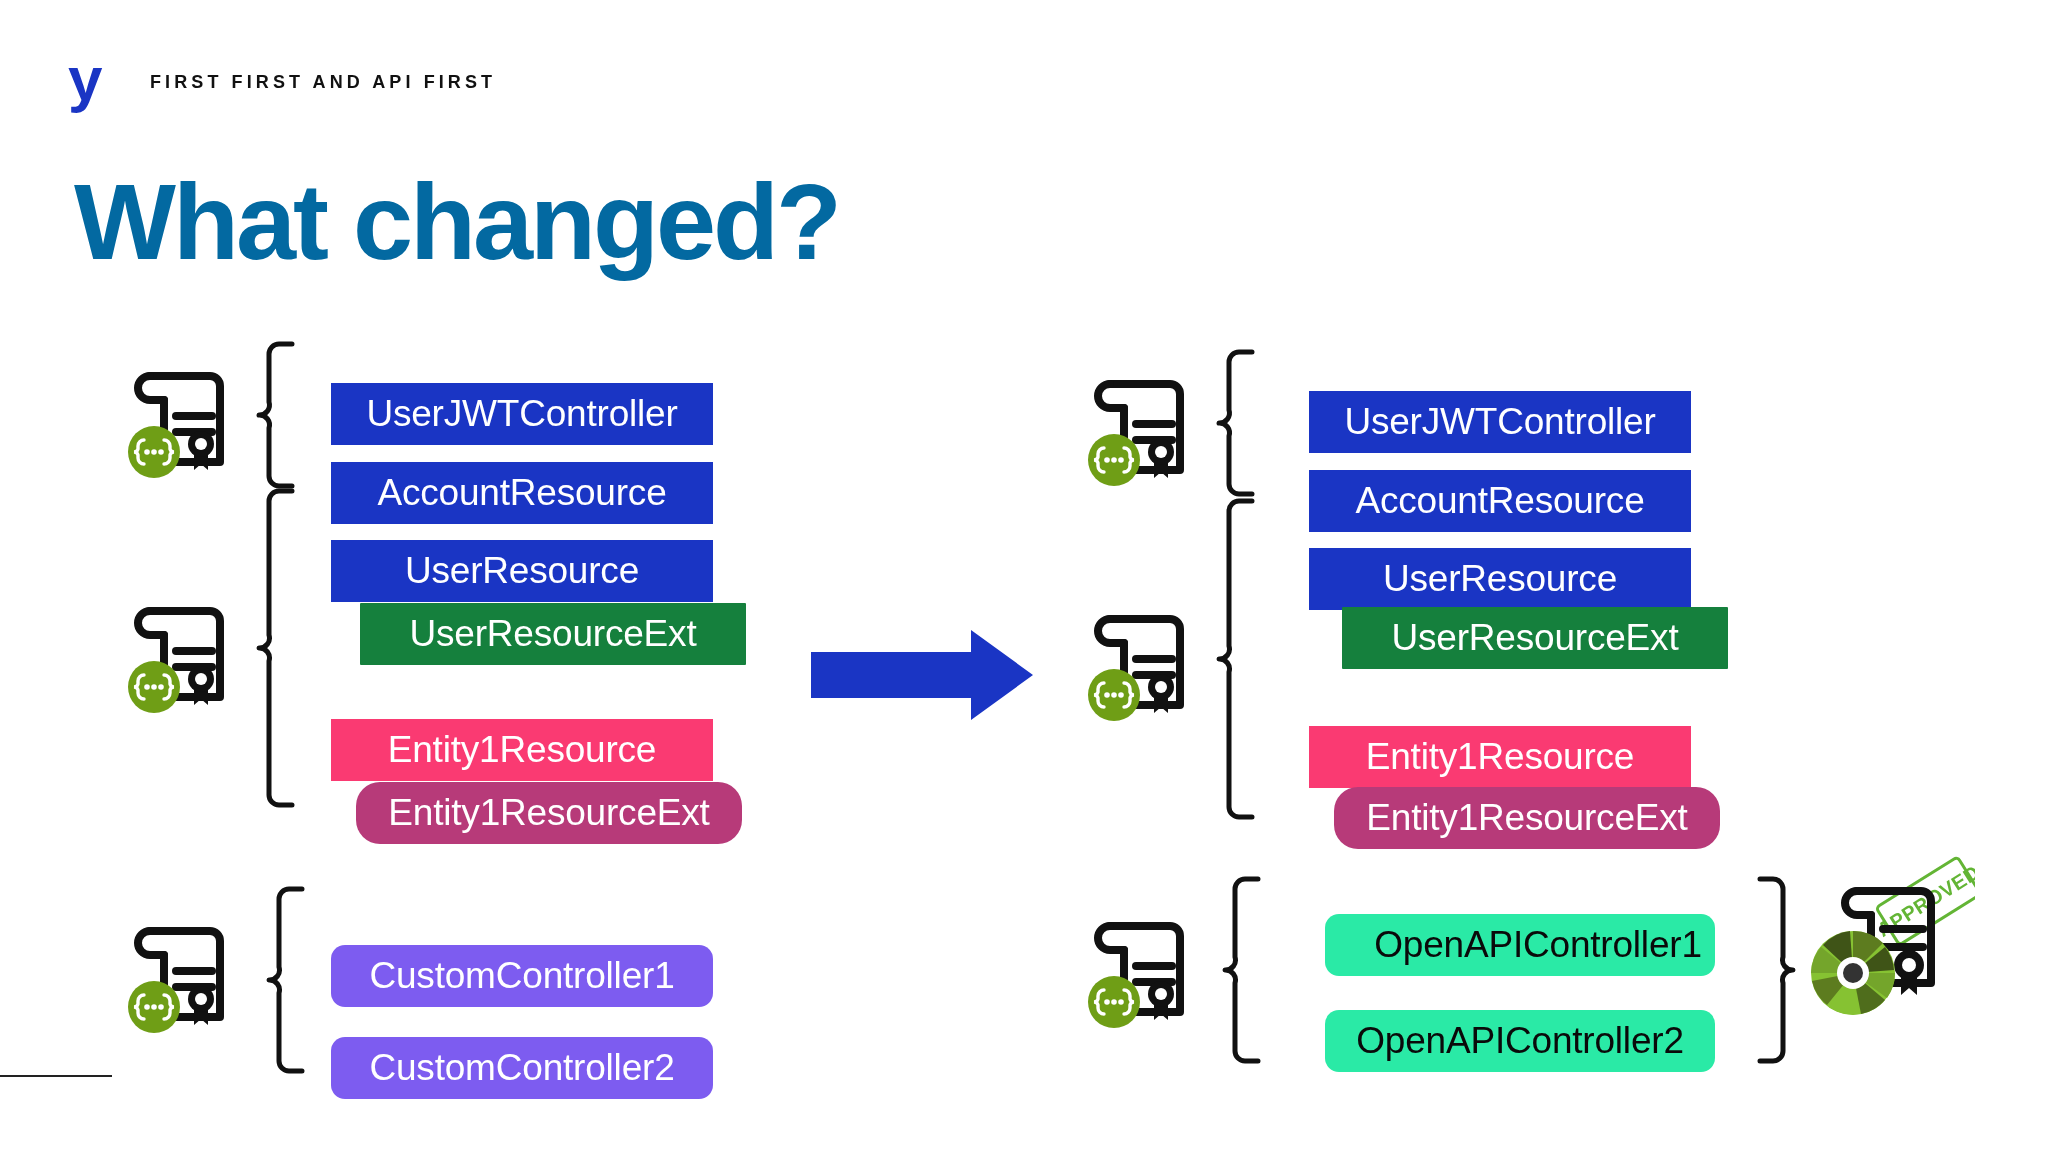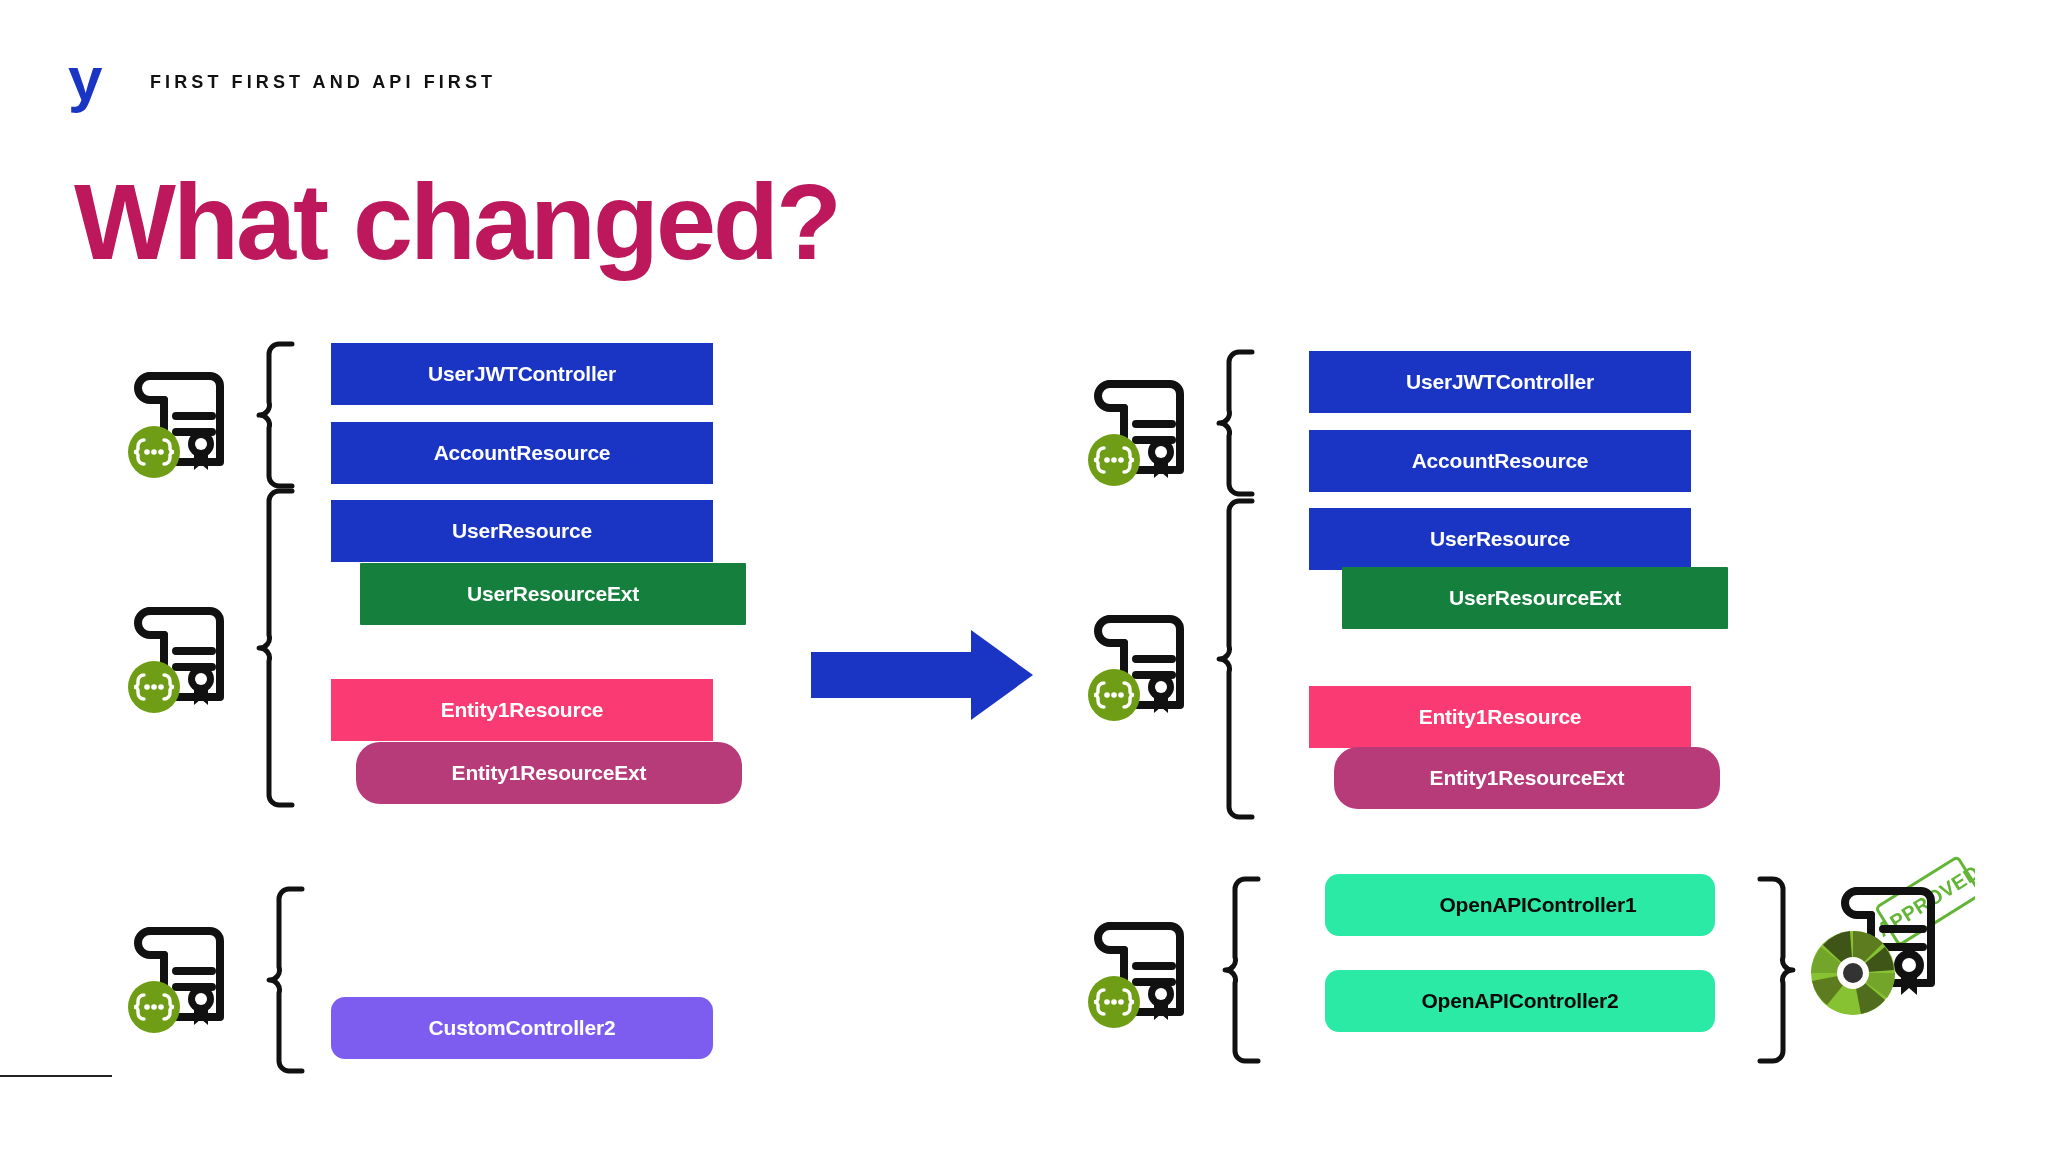--- a/index.html
+++ b/index.html
@@ -42,41 +42,42 @@
   }
 
   
   .page-title {
     position: absolute;
     left: 74px;
     top: 168px;
     font-family: "Liberation Sans", sans-serif;
     font-size: 108px;
     font-weight: 700;
-    color: #be185d;
+    color: #0369a1;
     letter-spacing: -3px;
     line-height: 1;
     white-space: nowrap;
   }
 
   
   .stage { position: absolute; left: 0; top: 0; width: 2048px; height: 1152px; }
 
   .node {
     position: absolute;
     display: flex;
     align-items: center;
     justify-content: center;
     font-family: "Liberation Sans", sans-serif;
-    font-weight: 700;
-    font-size: 21px;
+    font-weight: 400;
+    font-size: 37px;
     color: #ffffff;
     white-space: nowrap;
     box-sizing: border-box;
     letter-spacing: -0.2px;
+    margin-top: 40px;
   }
   .node.blue   { background: #1a35c4; border-radius: 0; }
   .node.navy   { background: #15803d; border-radius: 1px; }
   .node.pink   { background: #fa3a72; border-radius: 0; }
   .node.magenta{ background: #b73a79; border-radius: 24px; }
   .node.purple { background: #7d5cf0; border-radius: 14px; }
   .node.mint   { background: #2aeaa6; border-radius: 14px; color: #0a0a0a; }
 
   
   .brace { position: absolute; }
@@ -212,20 +213,21 @@
       </g>
     </svg>
   </div>
 
   <div class="brace" style="left:262px; top:885px;">
     <svg width="42" height="190" viewBox="0 0 42 190">
       <path d="M40 4 h-13 a10 10 0 0 0-10 10 v68 a10 10 0 0 1-10 13 a10 10 0 0 1 10 13 v68 a10 10 0 0 0 10 10 h13" fill="none" stroke="#111111" stroke-width="5" stroke-linecap="round" stroke-linejoin="round"></path>
     </svg>
   </div>
 
+  <div class="node purple" style="left:331px; top:905px; width:382px; height:62px;">CustomController1</div>
   <div class="node purple" style="left:331px; top:997px; width:382px; height:62px;">CustomController2</div>
 
   <div class="flow-arrow" style="left:811px; top:630px;">
     <svg width="222" height="90" viewBox="0 0 222 90">
       <path d="M0 22 H160 V0 L222 45 L160 90 V68 H0 Z" fill="#1a35c4"></path>
     </svg>
   </div>
 
   <div class="cert-icon" style="left:1088px; top:368px;">
     <svg width="112" height="118" viewBox="0 0 112 118">

